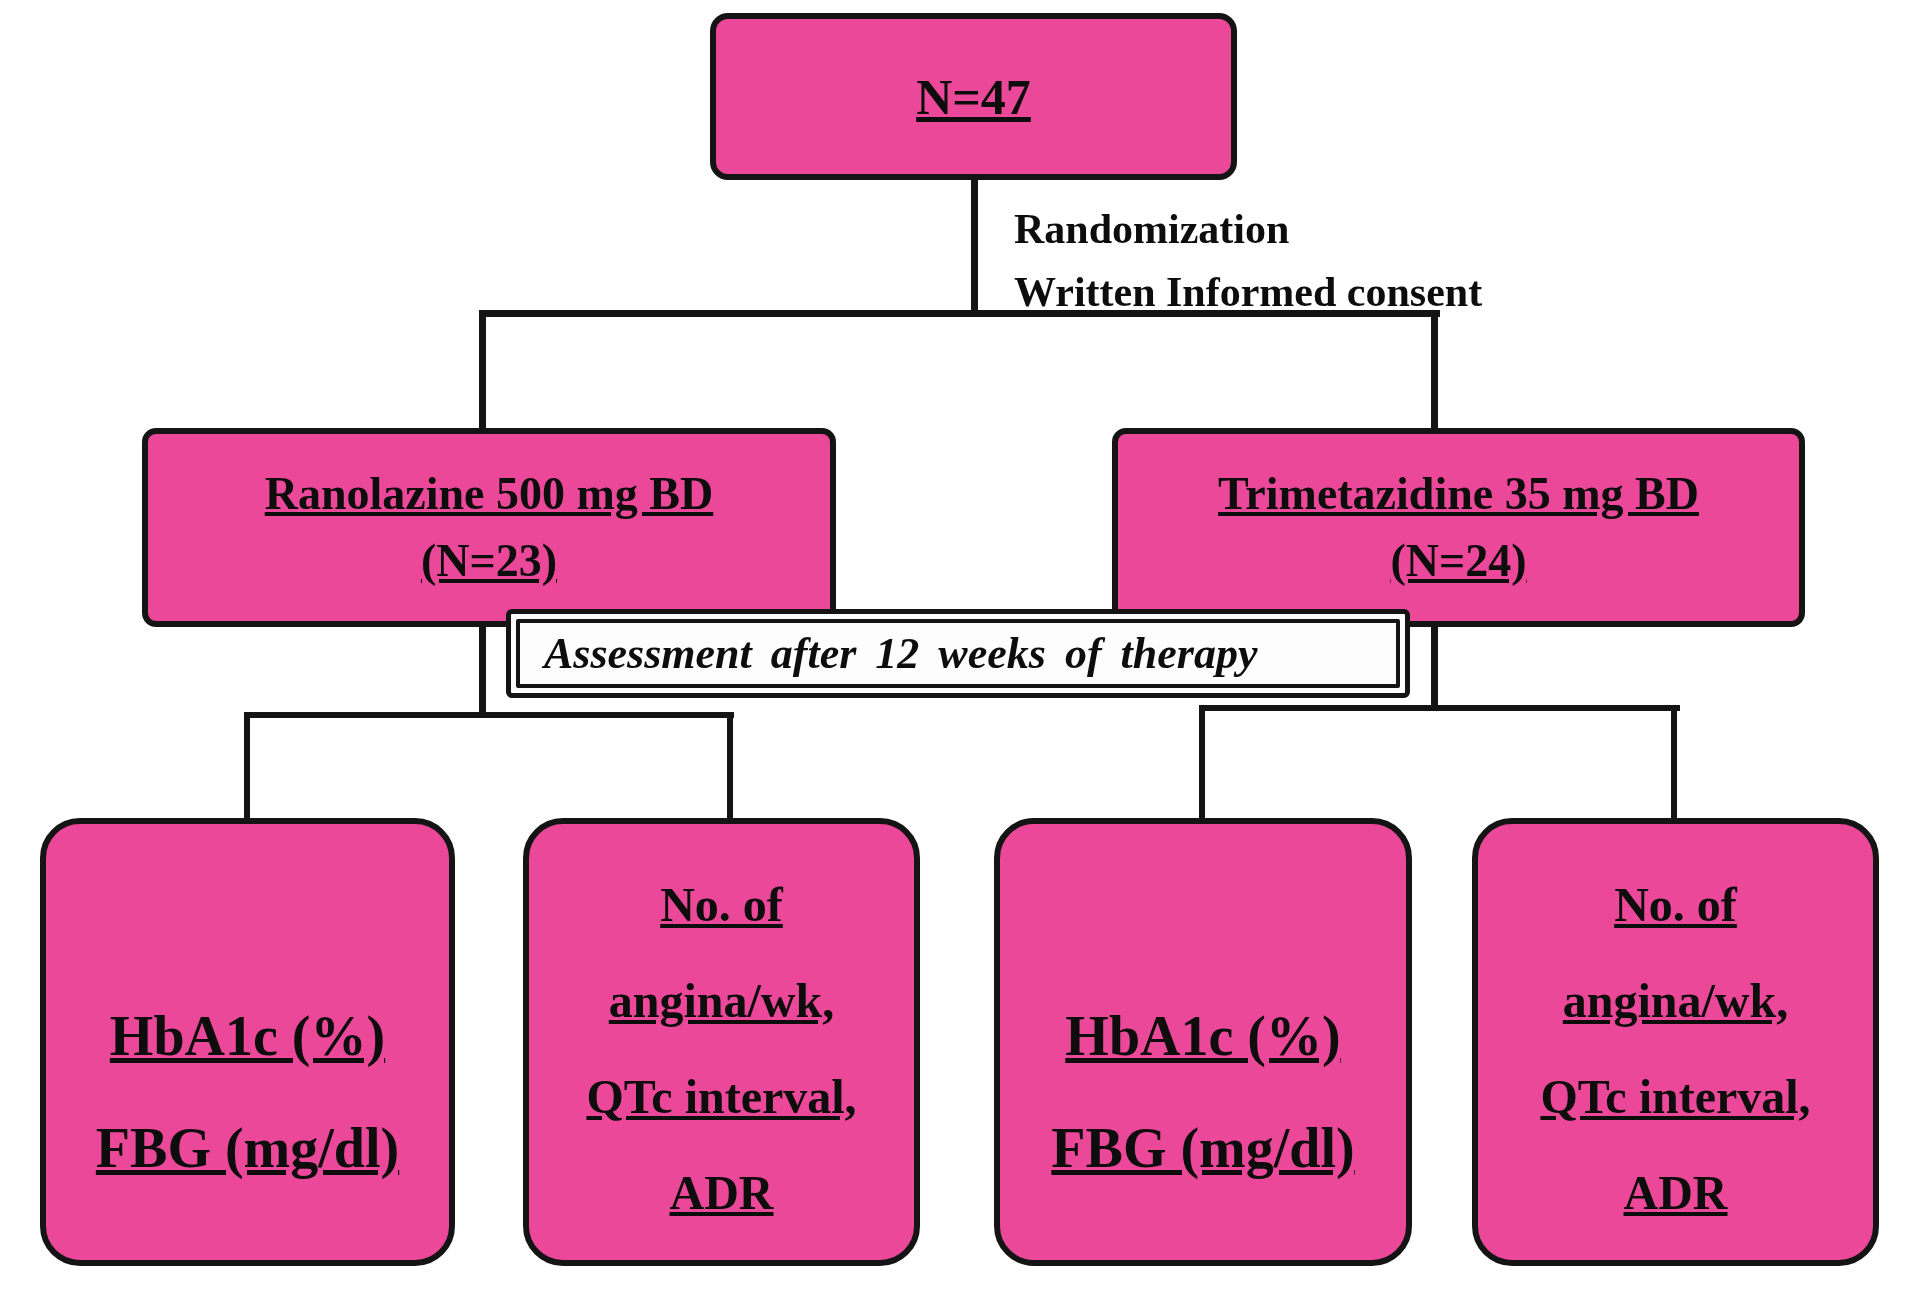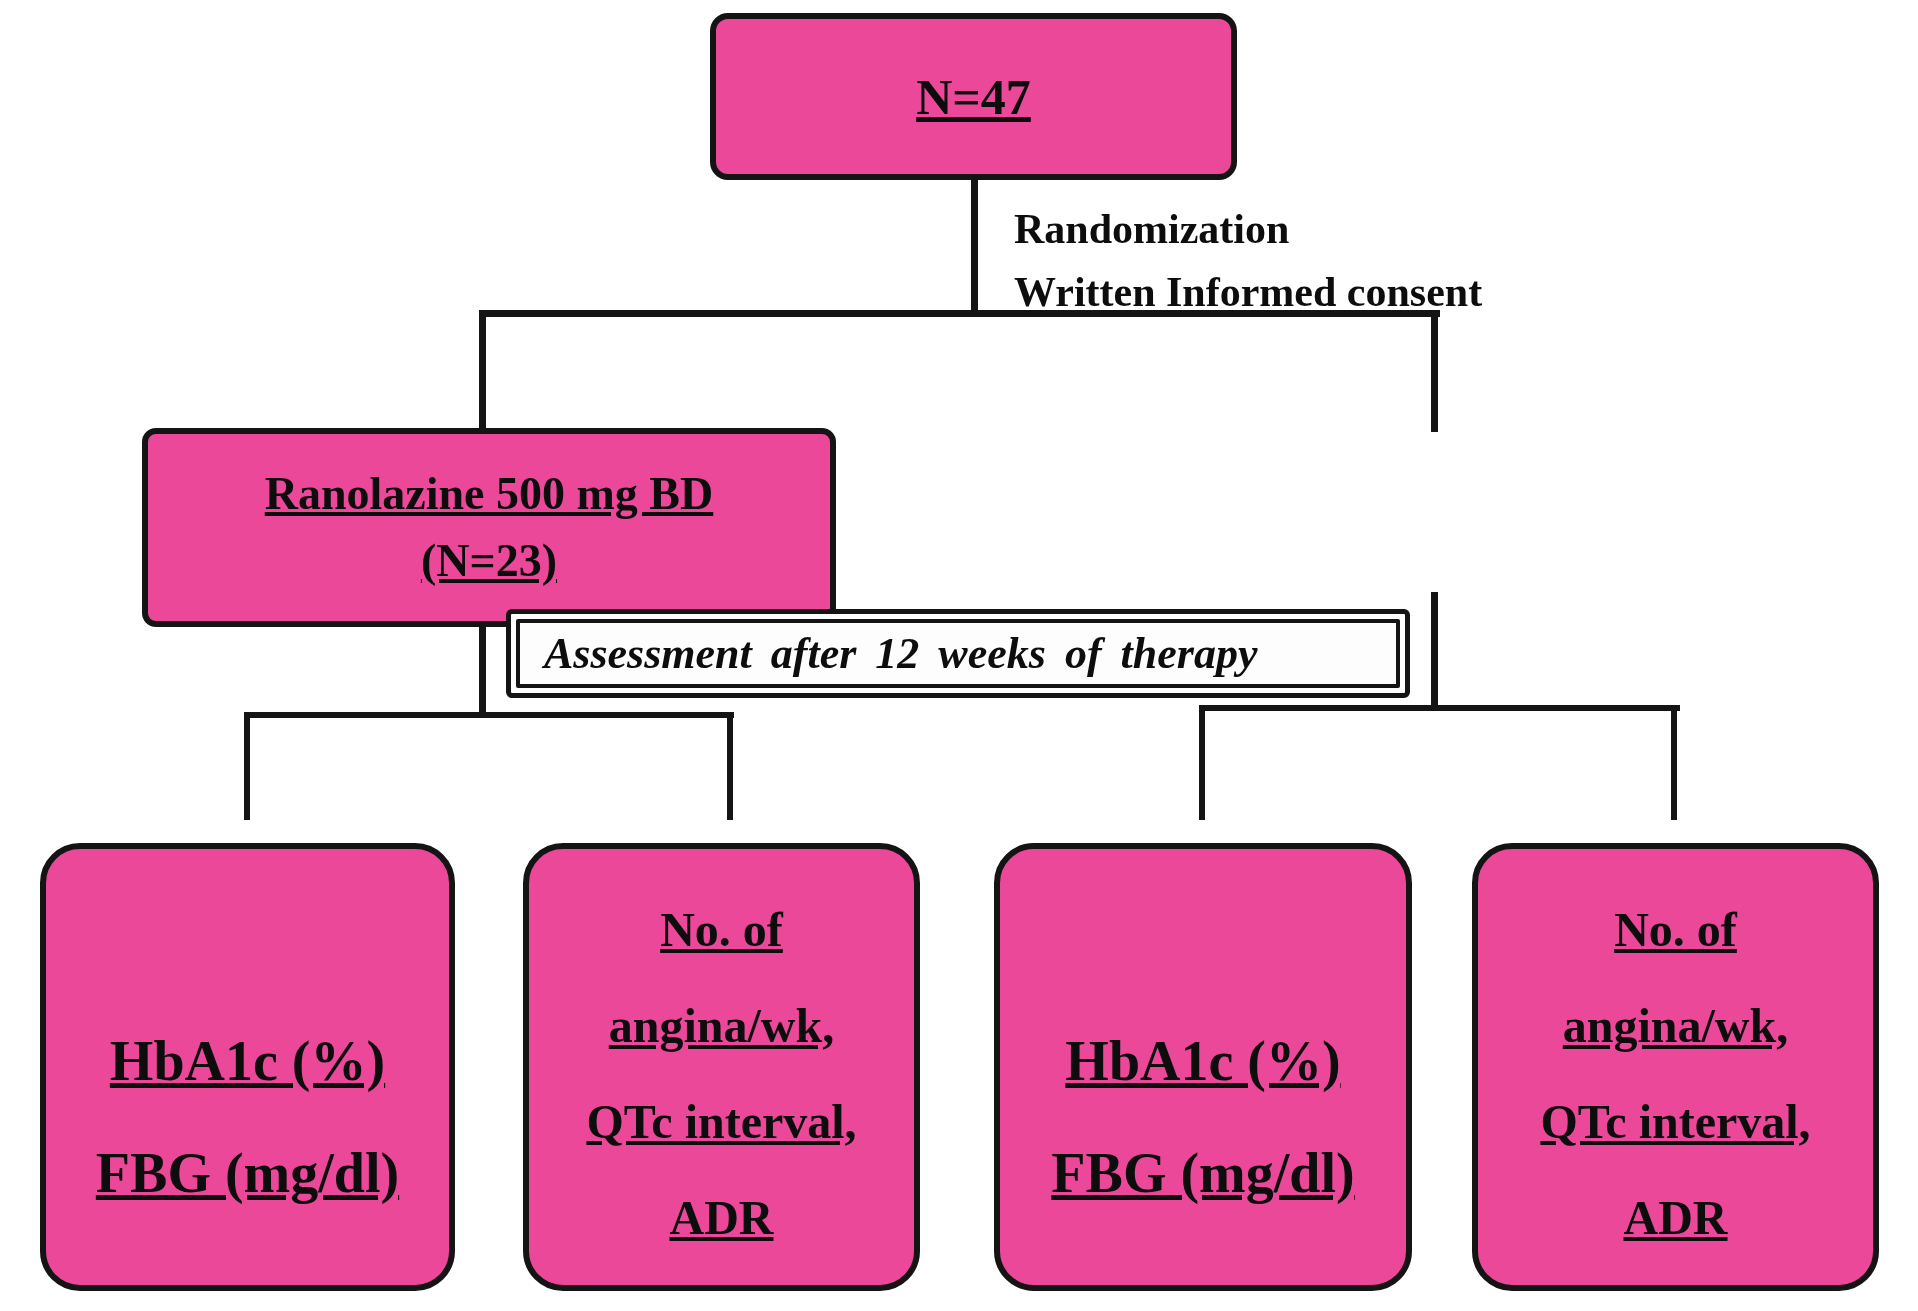--- a/index.html
+++ b/index.html
@@ -81,21 +81,20 @@
     font-size: 44px;
     font-weight: bold;
     white-space: nowrap;
     word-spacing: 8px;
   }
   
   .outcome-box {
     top: 818px; height: 448px;
     border-radius: 40px;
     line-height: 1;
-    margin-top: 25px;
   }
   .outcome-1 { left: 40px;   width: 415px; font-size: 56px; padding-top: 100px; }
   .outcome-2 { left: 523px;  width: 397px; font-size: 48px; padding-top: 14px; }
   .outcome-3 { left: 994px;  width: 418px; font-size: 56px; padding-top: 100px; }
   .outcome-4 { left: 1472px; width: 407px; font-size: 48px; padding-top: 14px; }
   .outcome-1 .tline, .outcome-3 .tline { line-height: 112px; }
   .outcome-2 .tline, .outcome-4 .tline { line-height: 96px; }
   .tline { display: block; font-weight: bold; white-space: nowrap; }
 </style>
 </head>
@@ -122,20 +121,24 @@
 
   <div class="consent-note">
     <div>Randomization</div>
     <div>Written Informed consent</div>
   </div>
 
   <div class="box arm-box arm-left">
     <span class="tline">Ranolazine 500 mg BD</span>
     <span class="tline">(N=23)</span>
   </div>
+  <div class="box arm-box arm-right">
+    <span class="tline">Trimetazidine 35 mg BD</span>
+    <span class="tline">(N=24)</span>
+  </div>
 
   <div class="assessment-outer">
     <div class="assessment-inner">
       <span>Assessment after 12 weeks of therapy</span>
     </div>
   </div>
 
   <div class="box outcome-box outcome-1">
     <span class="tline">HbA1c (%)</span>
     <span class="tline">FBG (mg/dl)</span>

